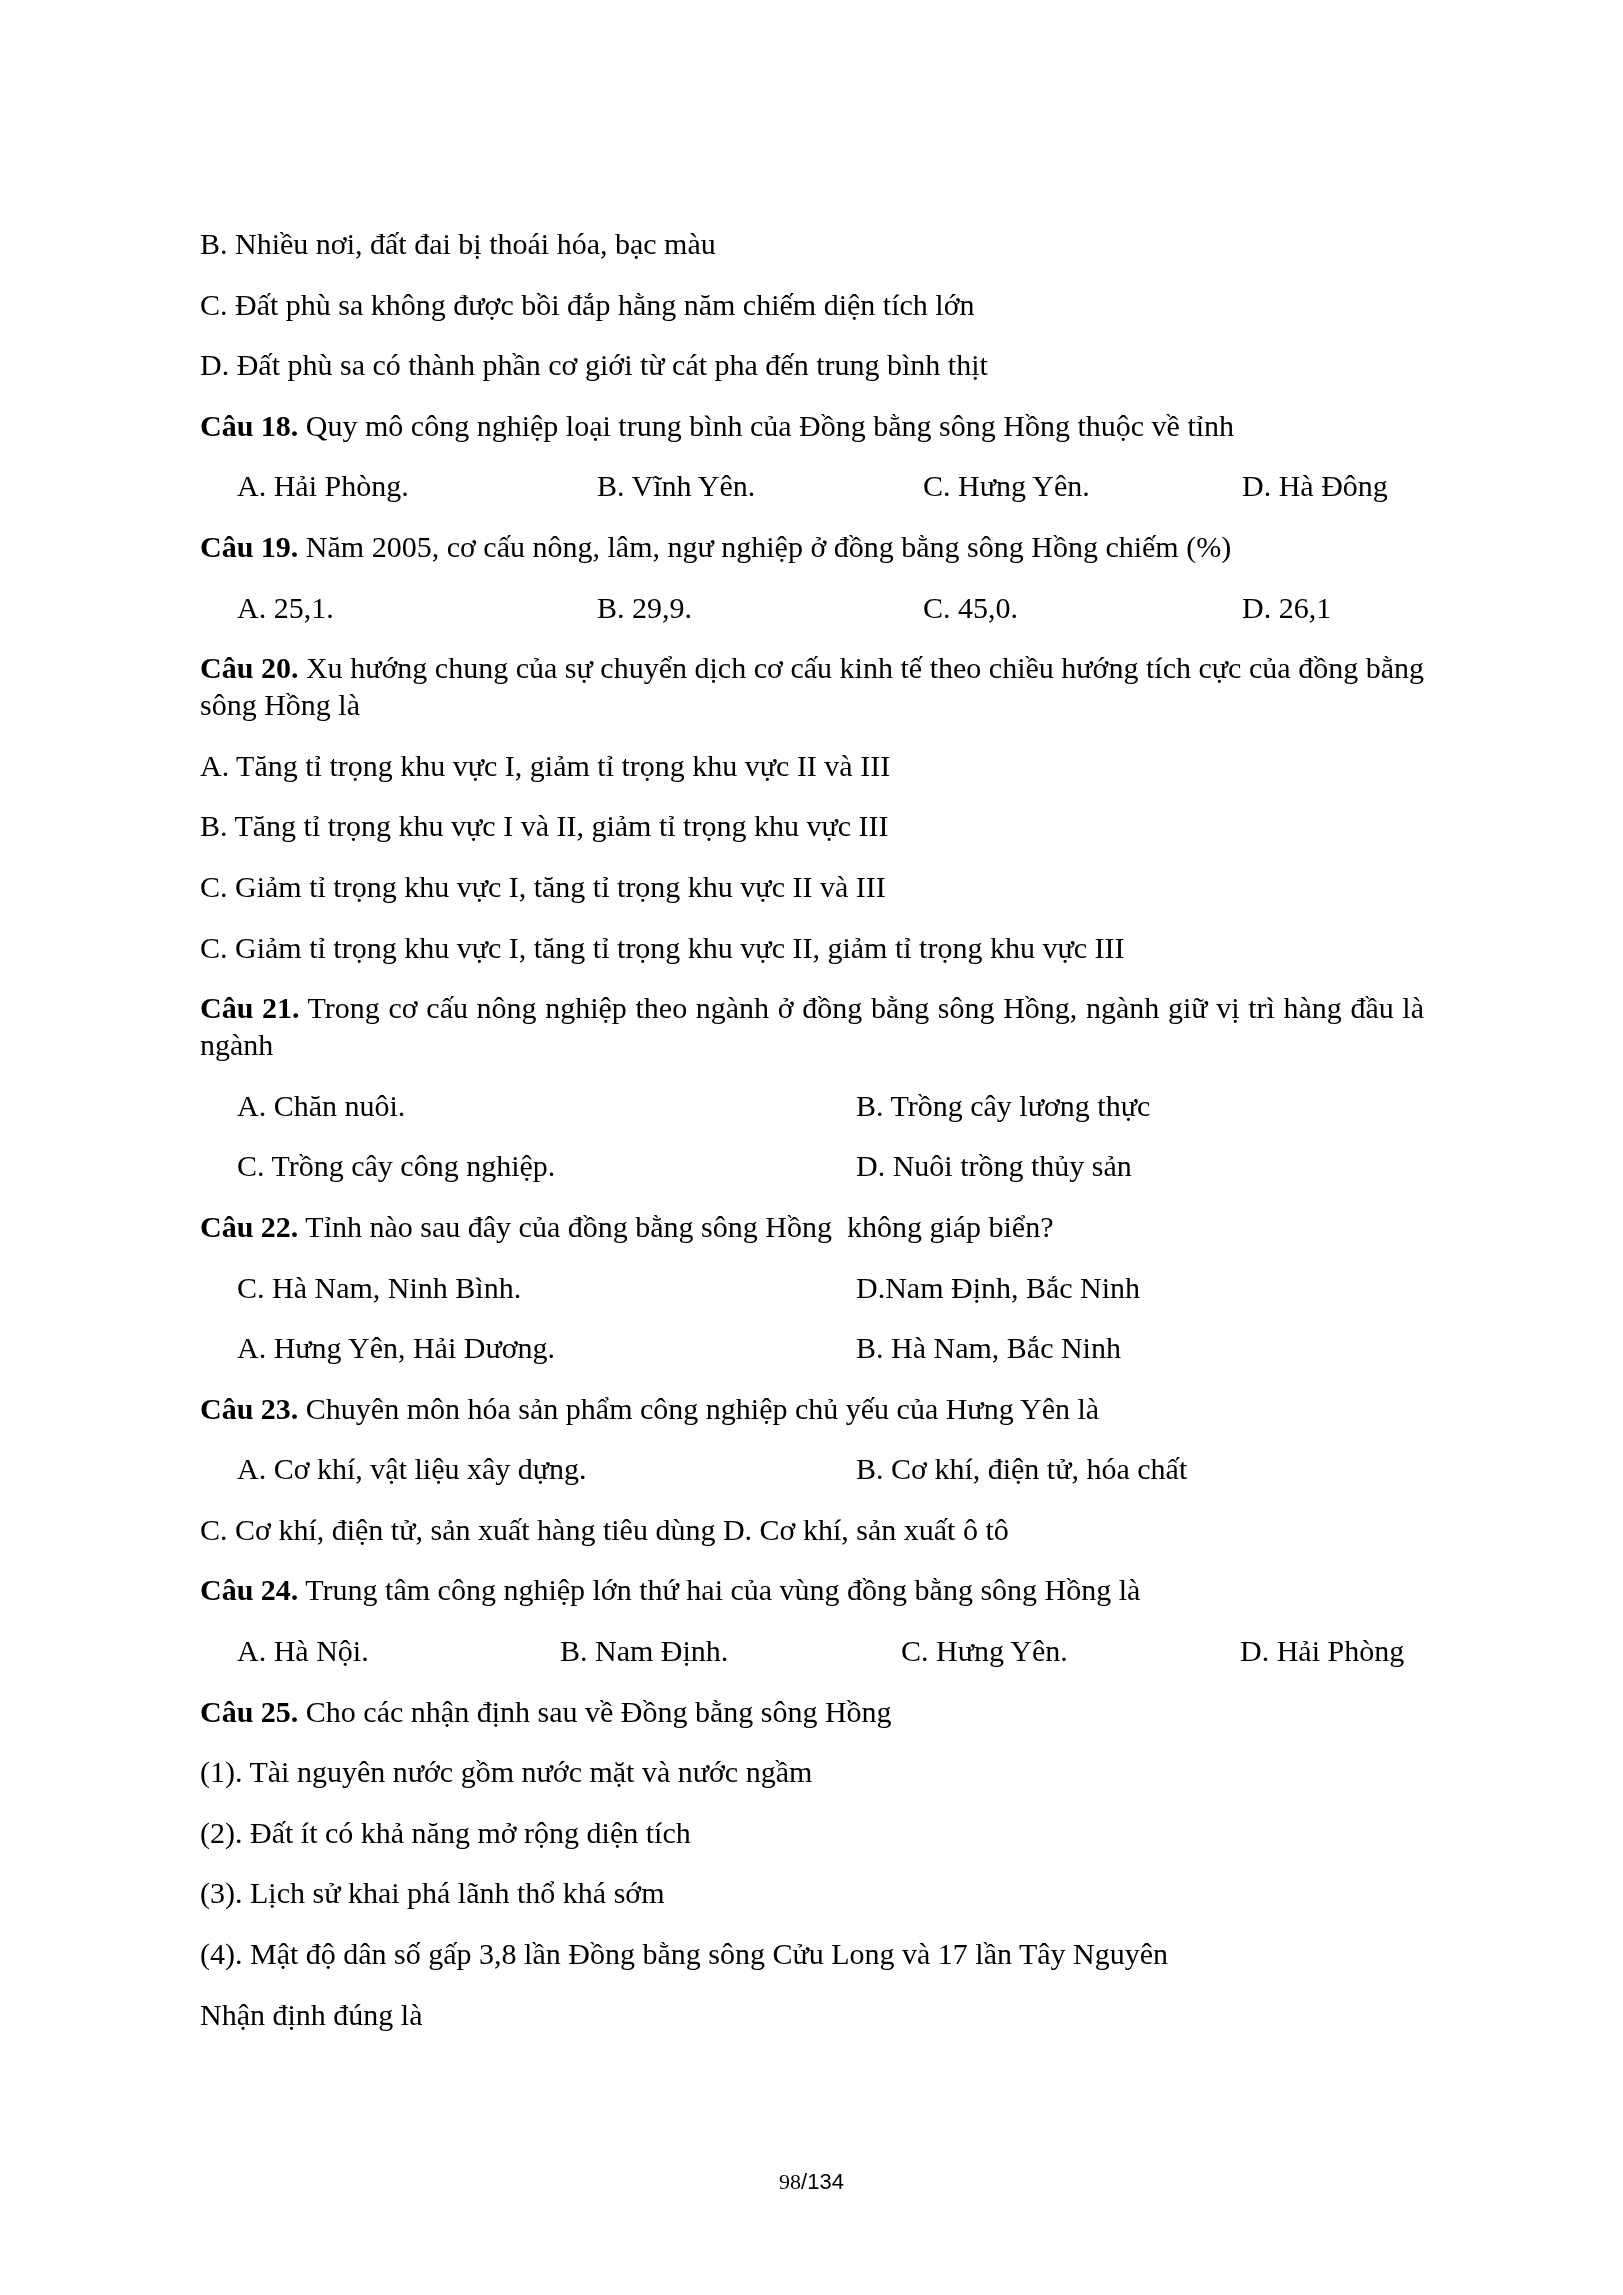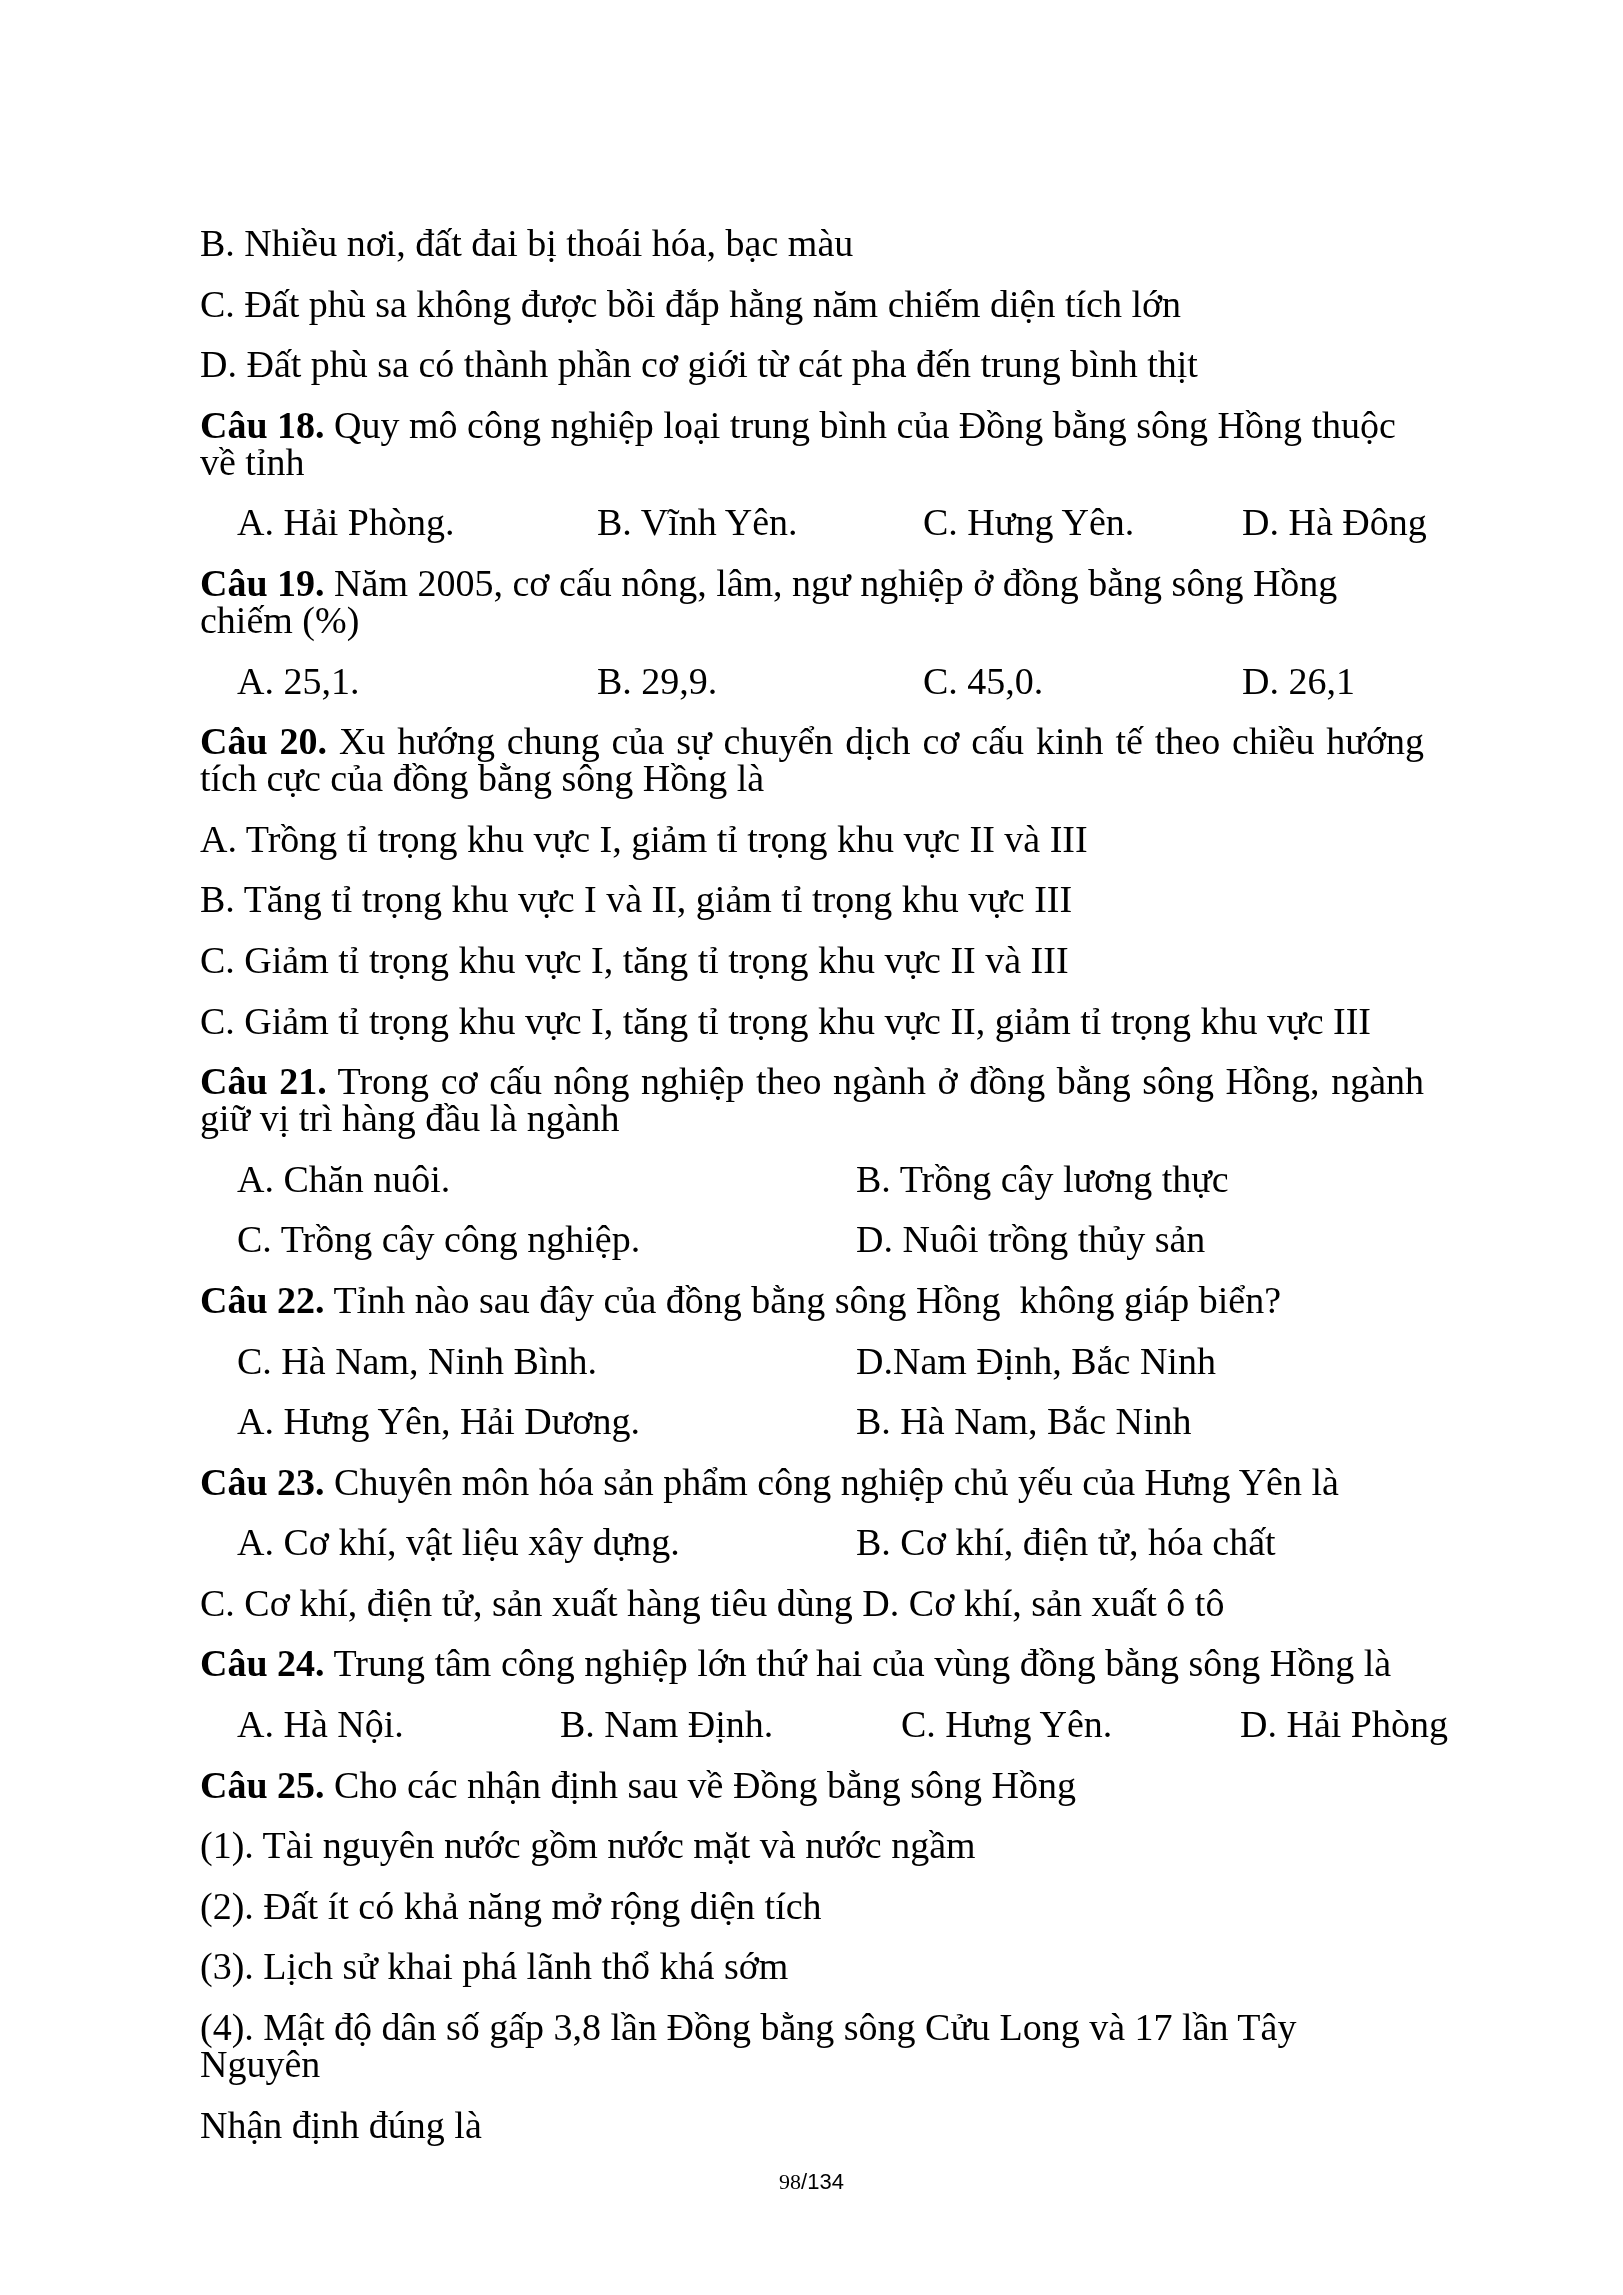--- a/index.html
+++ b/index.html
@@ -10,21 +10,21 @@
     color: #000000;
     font-family: "Liberation Serif", serif;
     position: relative;
     overflow: hidden;
   }
   .content {
     position: absolute;
     left: 200px;
     top: 225px;
     width: 1224px;
-    font-size: 38px;
+    font-size: 30px;
     line-height: 37px;
   }
   .para {
     margin: 0 0 23.6px 0;
     white-space: pre-wrap;
   }
   .q { text-align: justify; }
   .lead { font-weight: bold; }
   .row4, .row2 { display: flex; white-space: pre; }
   .row4 .cell, .row2 .cell { flex: 0 0 auto; margin-left: 37px; }
@@ -66,21 +66,21 @@
 
   <div class="para"><b class="lead">Câu 19.</b><span> Năm 2005, cơ cấu nông, lâm, ngư nghiệp ở đồng bằng sông Hồng chiếm (%)</span></div>
   <div class="para row4 v1">
     <span class="cell c1">A. 25,1.</span>
     <span class="cell c2">B. 29,9.</span>
     <span class="cell c3">C. 45,0.</span>
     <span class="cell c4">D. 26,1</span>
   </div>
 
   <div class="para q"><b class="lead">Câu 20.</b><span> Xu hướng chung của sự chuyển dịch cơ cấu kinh tế theo chiều hướng tích cực của đồng bằng sông Hồng là</span></div>
-  <div class="para">A. Trồng tỉ trọng khu vực I, giảm tỉ trọng khu vực II và III</div>
+  <div class="para">A. Tăng tỉ trọng khu vực I, giảm tỉ trọng khu vực II và III</div>
   <div class="para">B. Tăng tỉ trọng khu vực I và II, giảm tỉ trọng khu vực III</div>
   <div class="para">C. Giảm tỉ trọng khu vực I, tăng tỉ trọng khu vực II và III</div>
   <div class="para">C. Giảm tỉ trọng khu vực I, tăng tỉ trọng khu vực II, giảm tỉ trọng khu vực III</div>
 
   <div class="para q"><b class="lead">Câu 21.</b><span> Trong cơ cấu nông nghiệp theo ngành ở đồng bằng sông Hồng, ngành giữ vị trì hàng đầu là ngành</span></div>
   <div class="para row2">
     <span class="cell c1">A. Chăn nuôi.</span>
     <span class="cell c2">B. Trồng cây lương thực</span>
   </div>
   <div class="para row2">

